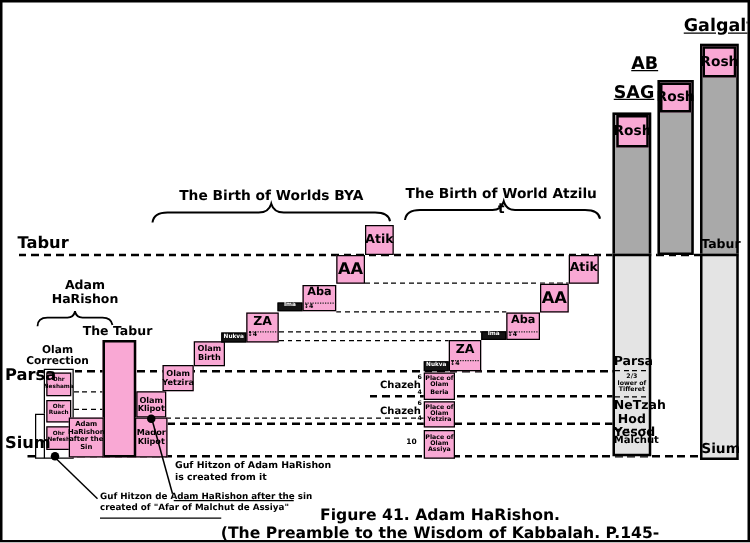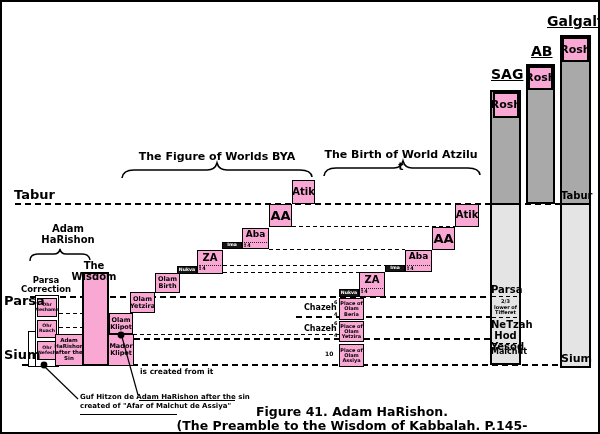--- a/index.html
+++ b/index.html
@@ -50,25 +50,25 @@
   <div class="ldash" style="left:221px;top:270px;width:136px;"></div>
   <div class="ldash" style="left:57px;top:311px;width:23px;"></div>
   <div class="ldash" style="left:57px;top:325px;width:23px;"></div>
   <div class="ldash" style="left:57px;top:338px;width:23px;"></div>
   <div class="ldash" style="left:131px;top:332px;width:206px;"></div>
 
   <div class="lab" style="left:12px;top:186px;font-size:13px;">Tabur</div>
   <div class="lab" style="left:2px;top:292px;font-size:13px;">Parsa</div>
   <div class="lab" style="left:2px;top:346px;font-size:13px;">Sium</div>
 
-  <div class="lab ctr" style="left:120px;top:149px;width:190px;font-size:11px;">The Figure of Worlds BYA</div>
+  <div class="lab ctr" style="left:120px;top:149px;width:190px;font-size:11px;">The Birth of Worlds BYA</div>
   <div class="lab ctr" style="left:318px;top:147px;width:162px;font-size:11px;">The Birth of World Atzilu t</div>
   <div class="lab ctr" style="left:28px;top:221px;width:76px;font-size:10px;">Adam HaRishon</div>
-  <div class="lab ctr" style="left:62px;top:258px;width:60px;font-size:10px;">The Wisdom</div>
-  <div class="lab ctr" style="left:18px;top:274px;width:52px;font-size:8.5px;">Parsa Correction</div>
+  <div class="lab ctr" style="left:62px;top:258px;width:60px;font-size:10px;">The Tabur</div>
+  <div class="lab ctr" style="left:18px;top:274px;width:52px;font-size:8.5px;">Olam Correction</div>
 
   <div class="bx" style="left:33px;top:293px;width:24px;height:72px;background:#fff;"></div>
   <div class="bx" style="left:26px;top:329px;width:8px;height:36px;background:#fff;"></div>
   <div class="bx" style="left:35px;top:296px;width:20px;height:19px;font-size:4.6px;">Ohr Neshama</div>
   <div class="bx" style="left:35px;top:318px;width:20px;height:18px;font-size:4.6px;">Ohr Ruach</div>
   <div class="bx" style="left:35px;top:339px;width:20px;height:19px;font-size:4.6px;">Ohr Nefesh</div>
 
   <div class="bx" style="left:80px;top:270px;width:27px;height:94px;border-width:2px;"></div>
   <div class="bx" style="left:53px;top:332px;width:28px;height:32px;font-size:5.5px;">Adam HaRishon after the Sin</div>
   <div class="bx" style="left:106px;top:332px;width:26px;height:32px;font-size:6.5px;">Mador Klipot</div>
@@ -115,32 +115,33 @@
   <div class="col light" style="left:488px;top:201px;width:31px;height:162px;"></div>
   <div class="bx" style="left:491px;top:90px;width:26px;height:26px;font-size:11px;border-width:2px;">Rosh</div>
   <div class="lab ctr" style="left:489px;top:282px;width:29px;font-size:10px;">Parsa</div>
   <div class="ldash" style="left:490px;top:294px;width:27px;z-index:4;"></div>
   <div class="lab ctr" style="left:491px;top:297px;width:25px;font-size:5px;">2/3 lower of Tifferet</div>
   <div class="ldash" style="left:490px;top:315px;width:27px;z-index:4;"></div>
   <div class="lab ctr" style="left:489px;top:317px;width:29px;font-size:10px;">NeTzah Hod Yesod</div>
   <div class="ldash" style="left:490px;top:341px;width:27px;z-index:4;"></div>
   <div class="lab ctr" style="left:489px;top:346px;width:29px;font-size:8px;">Malchut</div>
 
-  <div class="head" style="left:529px;top:41px;font-size:14px;">AB</div>
+  <div class="head" style="left:503px;top:41px;font-size:14px;">AB</div>
   <div class="col dark" style="left:524px;top:62px;width:29px;height:140px;"></div>
   <div class="bx" style="left:526px;top:64px;width:25px;height:24px;font-size:11px;border-width:2px;">Rosh</div>
 
   <div class="head" style="left:545px;top:11px;font-size:14px;">Galgalta</div>
   <div class="col dark" style="left:558px;top:33px;width:31px;height:170px;"></div>
   <div class="col light" style="left:558px;top:201px;width:31px;height:165px;"></div>
   <div class="bx" style="left:560px;top:35px;width:27px;height:25px;font-size:11px;border-width:2px;">Rosh</div>
   <div class="lab ctr" style="left:559px;top:188px;width:29px;font-size:10px;">Tabur</div>
   <div class="lab ctr" style="left:559px;top:351px;width:29px;font-size:11px;">Sium</div>
 
   <div class="note" style="left:138px;top:365px;">
+    <div>Guf Hitzon of Adam HaRishon</div>
     <div>is created from it</div>
   </div>
   <div class="uline" style="left:137px;top:398px;width:96px;"></div>
 
   <div class="note" style="left:78px;top:391px;font-size:7px;">
     <div>Guf Hitzon de Adam HaRishon after the sin</div>
     <div>created of "Afar of Malchut de Assiya"</div>
   </div>
   <div class="uline" style="left:78px;top:412px;width:97px;"></div>
 

